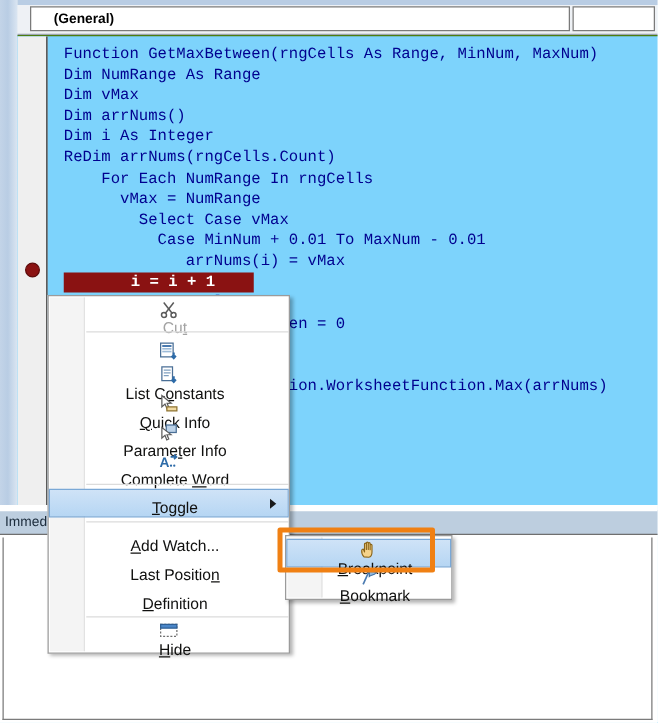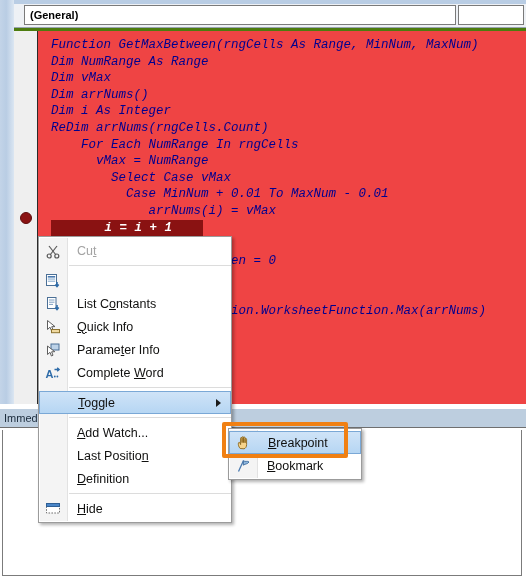--- a/index.html
+++ b/index.html
@@ -61,38 +61,37 @@
   .combo {
     position: absolute;
     top: 5px;
     height: 20px;
     background: #ffffff;
     border: 1px solid #7a7a7a;
     box-sizing: border-box;
     font-size: 11px;
     color: #000000;
     line-height: 18px;
-    padding-left: 5px;
+    padding-left: 18px;
     font-weight: bold;
     white-space: nowrap;
     overflow: hidden;
   }
   #combo-object { left: 10px; width: 432px; }
   #combo-proc   { left: 444px; width: 66px; font-weight: normal; }
 
   
   .code-surface {
     position: absolute;
     left: 0; top: 28px;
     width: 512px; height: 376px;
-    background: #ef4444;
-    box-sizing: border-box;
-    border-top: 3px solid #4d7c0f;
+    background: #7dd3fc;
+    box-sizing: border-box;
+    border-top: 1px solid #4d7c0f;
     overflow: hidden;
-    font-style: italic;
   }
   
   .margin-bar {
     position: absolute;
     left: 0; top: 0;
     width: 24px; height: 376px;
     background: #efefef;
     border-right: 1px solid #2b2b2b;
     box-sizing: border-box;
   }
@@ -197,20 +196,21 @@
   .mi {
     position: relative;
     height: 23px;
     display: flex;
     align-items: center;
     font-size: 12.5px;
     color: #10100f;
     cursor: default;
     z-index: 2;
     box-sizing: border-box;
+    flex-direction: column;
   }
   .mi .mi-icon {
     width: 28px;
     min-width: 28px;
     height: 23px;
     display: flex;
     align-items: center;
     justify-content: center;
     z-index: 3;
   }

